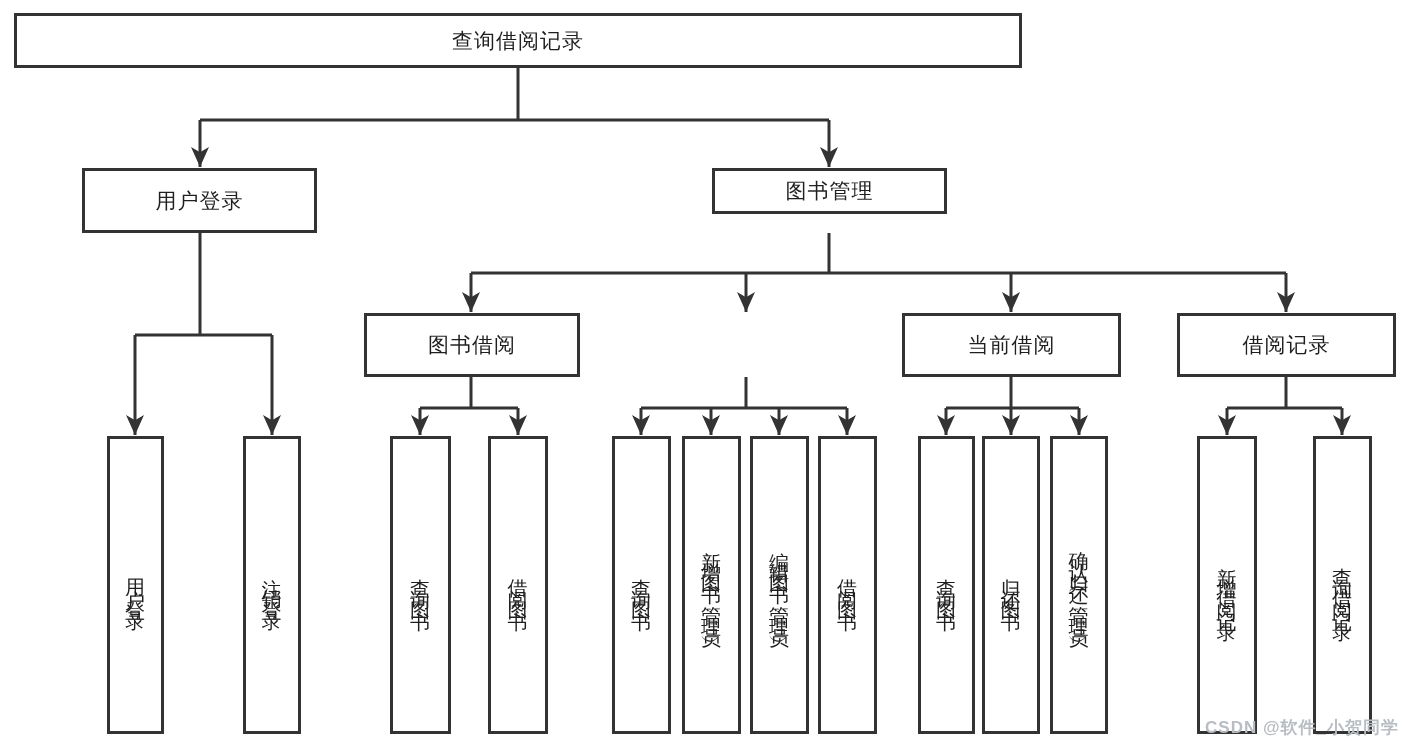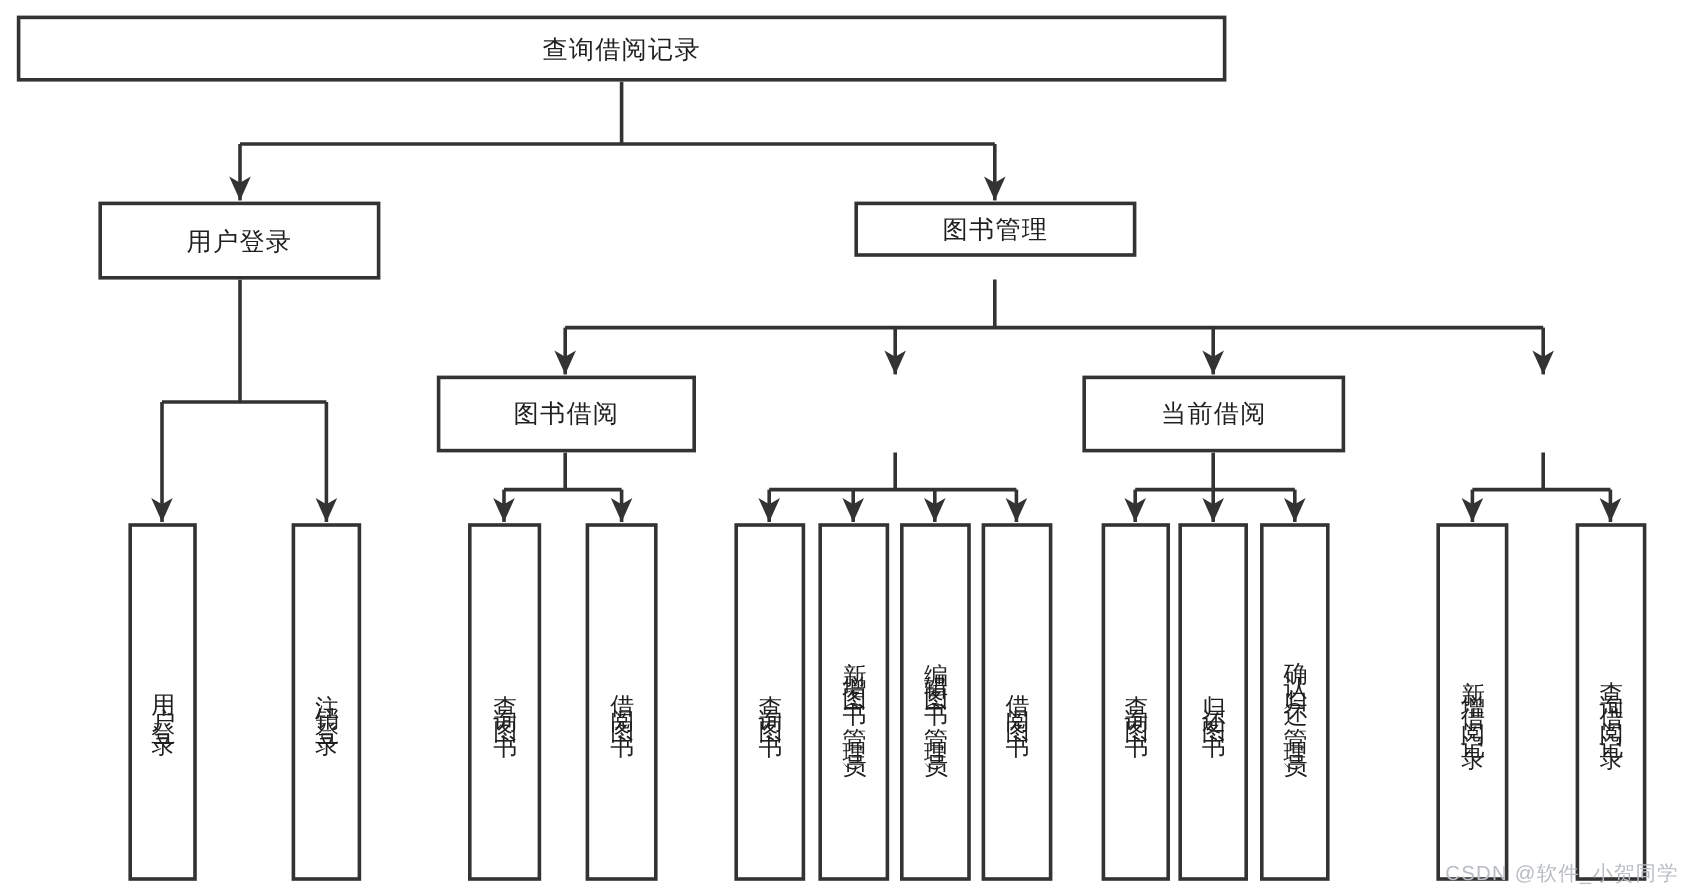--- a/index.html
+++ b/index.html
@@ -14,21 +14,21 @@
     background:#ffffff;display:flex;align-items:center;justify-content:center;
     color:#1f1f1f;z-index:1;
   }
   .hbox{font-size:21px;letter-spacing:1px;white-space:nowrap;}
   .vbox span{
     writing-mode:vertical-rl;text-orientation:mixed;
     font-size:20px;letter-spacing:11px;line-height:1;white-space:nowrap;
   }
   .watermark{
     position:absolute;right:6px;bottom:8px;z-index:2;
-    font-size:17px;color:#b8bdc3;letter-spacing:1px;white-space:nowrap;
+    font-size:17px;color:#b8bdc3;letter-spacing:1px;white-space:nowrap;font-weight:bold;
   }
 </style>
 </head>
 <body>
 
 <div class="canvas">
 
   <svg class="wires" width="1405" height="747" viewBox="0 0 1405 747">
     <defs>
       <marker id="arrow" viewBox="0 0 12 10" refX="11" refY="5" markerWidth="8" markerHeight="7" orient="auto" markerUnits="strokeWidth">
@@ -94,20 +94,23 @@
   <div class="node hbox" style="left:712px;top:168px;width:235px;height:46px">
     <span>图书管理</span>
   </div>
 
   <div class="node hbox" style="left:364px;top:313px;width:216px;height:64px">
     <span>图书借阅</span>
   </div>
   <div class="node hbox" style="left:902px;top:313px;width:219px;height:64px">
     <span>当前借阅</span>
   </div>
+  <div class="node hbox" style="left:1177px;top:313px;width:219px;height:64px">
+    <span>借阅记录</span>
+  </div>
 
   <div class="node vbox" style="left:107px;top:436px;width:57px;height:298px">
     <span>用户登录</span>
   </div>
   <div class="node vbox" style="left:243px;top:436px;width:58px;height:298px">
     <span>注销登录</span>
   </div>
 
   <div class="node vbox" style="left:390px;top:436px;width:61px;height:298px">
     <span>查询图书</span>

